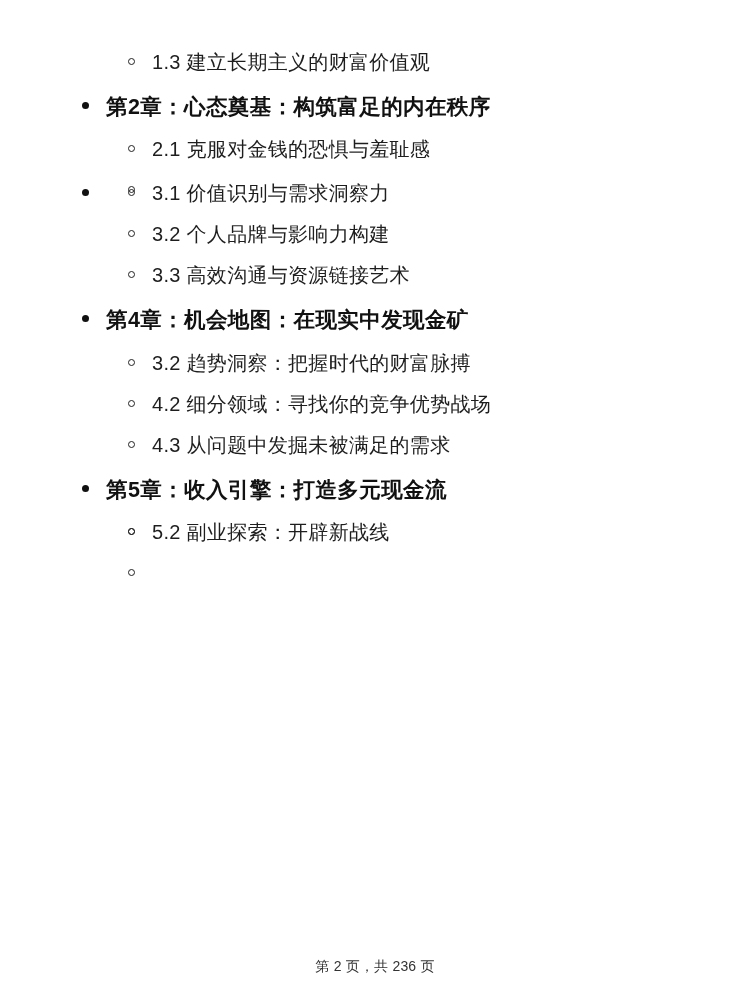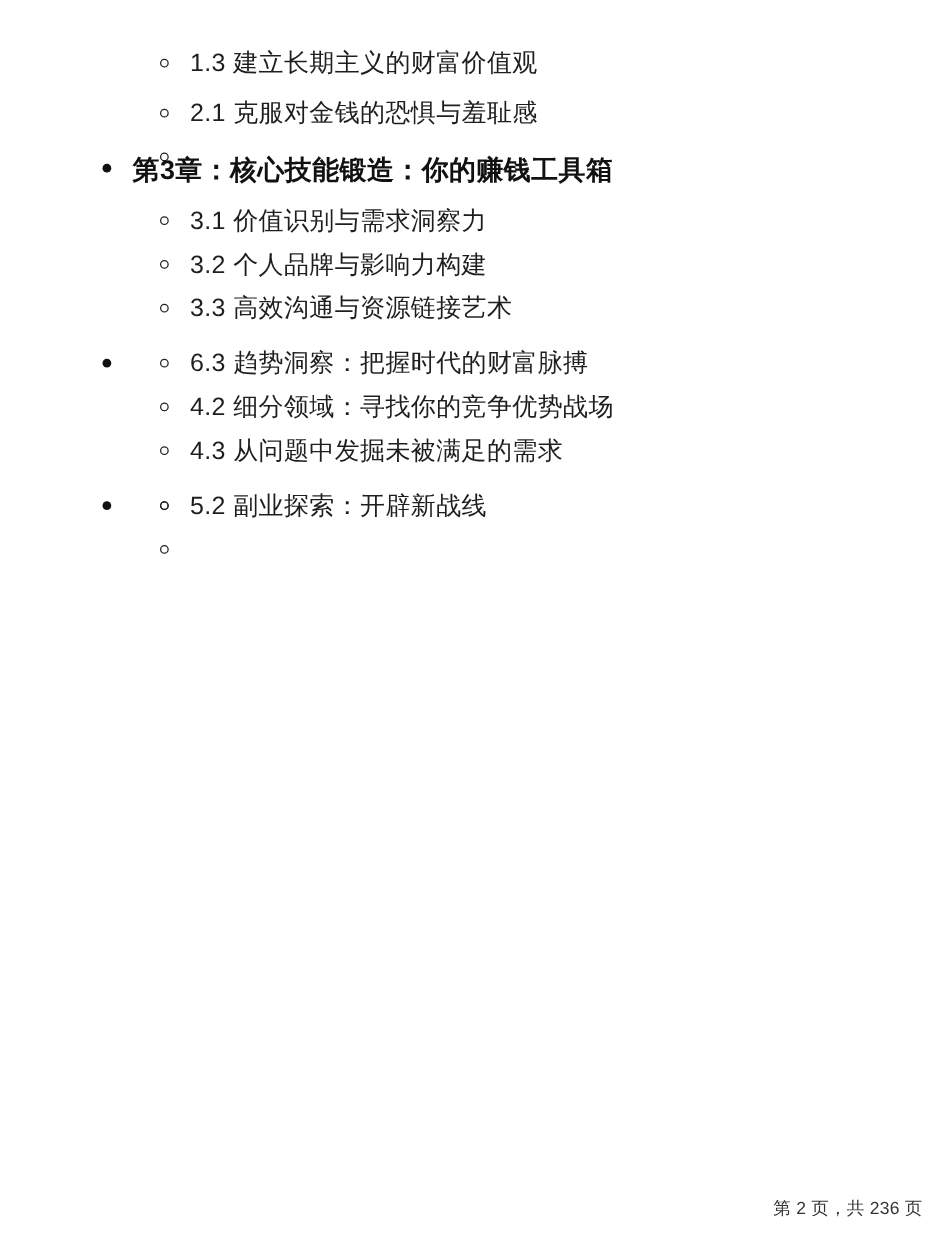--- a/index.html
+++ b/index.html
@@ -45,21 +45,21 @@
     left: 22px;
     top: 11px;
     width: 7px;
     height: 7px;
     border-radius: 50%;
     background: #111111;
   }
   
   .section {
     position: relative;
-    margin: 0 0 5px 0;
+    margin: 11px 0 5px 0;
     padding: 0 0 0 92px;
     font-size: 20px;
     font-weight: normal;
     line-height: 1.5;
     letter-spacing: 0.3px;
     color: #1e1e1e;
   }
   .section .bullet-hollow {
     position: absolute;
     left: 68px;
@@ -77,92 +77,97 @@
   .group.first {
     margin-top: 0;
   }
   .group .chapter {
     margin-top: 14px;
     margin-bottom: 10px;
   }
   .footer {
     position: absolute;
     left: 0;
-    right: 12px;
+    right: 0;
     bottom: 24px;
-    text-align: right;
+    text-align: center;
     font-size: 14px;
     color: #333333;
     letter-spacing: 0.2px;
   }
 </style>
 </head>
 <body>
 
 <div class="page">
 
   <div class="toc">
 
     <div class="group first">
       <div class="section">
         <span class="bullet-hollow"></span>
         <span>1.3 建立长期主义的财富价值观</span>
       </div>
     </div>
 
     <div class="group">
+      <div class="chapter">
+        <span class="bullet"></span>
+        <span>第2章：心态奠基：构筑富足的内在秩序</span>
+      </div>
       <div class="section">
         <span class="bullet-hollow"></span>
         <span>2.1 克服对金钱的恐惧与羞耻感</span>
       </div>
       <div class="section">
         <span class="bullet-hollow"></span>
       </div>
     </div>
 
     <div class="group">
       <div class="chapter">
         <span class="bullet"></span>
-        <span>第3章：核心技能锻造：你的赚钱工具箱</span>
       </div>
       <div class="section">
         <span class="bullet-hollow"></span>
         <span>3.1 价值识别与需求洞察力</span>
       </div>
       <div class="section">
         <span class="bullet-hollow"></span>
         <span>3.2 个人品牌与影响力构建</span>
       </div>
       <div class="section">
         <span class="bullet-hollow"></span>
         <span>3.3 高效沟通与资源链接艺术</span>
       </div>
     </div>
 
     <div class="group">
       <div class="chapter">
         <span class="bullet"></span>
+        <span>第4章：机会地图：在现实中发现金矿</span>
       </div>
       <div class="section">
         <span class="bullet-hollow"></span>
-        <span>6.3 趋势洞察：把握时代的财富脉搏</span>
+        <span>3.2 趋势洞察：把握时代的财富脉搏</span>
       </div>
       <div class="section">
         <span class="bullet-hollow"></span>
         <span>4.2 细分领域：寻找你的竞争优势战场</span>
       </div>
       <div class="section">
         <span class="bullet-hollow"></span>
         <span>4.3 从问题中发掘未被满足的需求</span>
       </div>
     </div>
 
     <div class="group">
       <div class="chapter">
         <span class="bullet"></span>
+        <span>第5章：收入引擎：打造多元现金流</span>
       </div>
       <div class="section">
         <span class="bullet-hollow"></span>
       </div>
       <div class="section">
         <span class="bullet-hollow"></span>
         <span>5.2 副业探索：开辟新战线</span>
       </div>
       <div class="section">
         <span class="bullet-hollow"></span>

